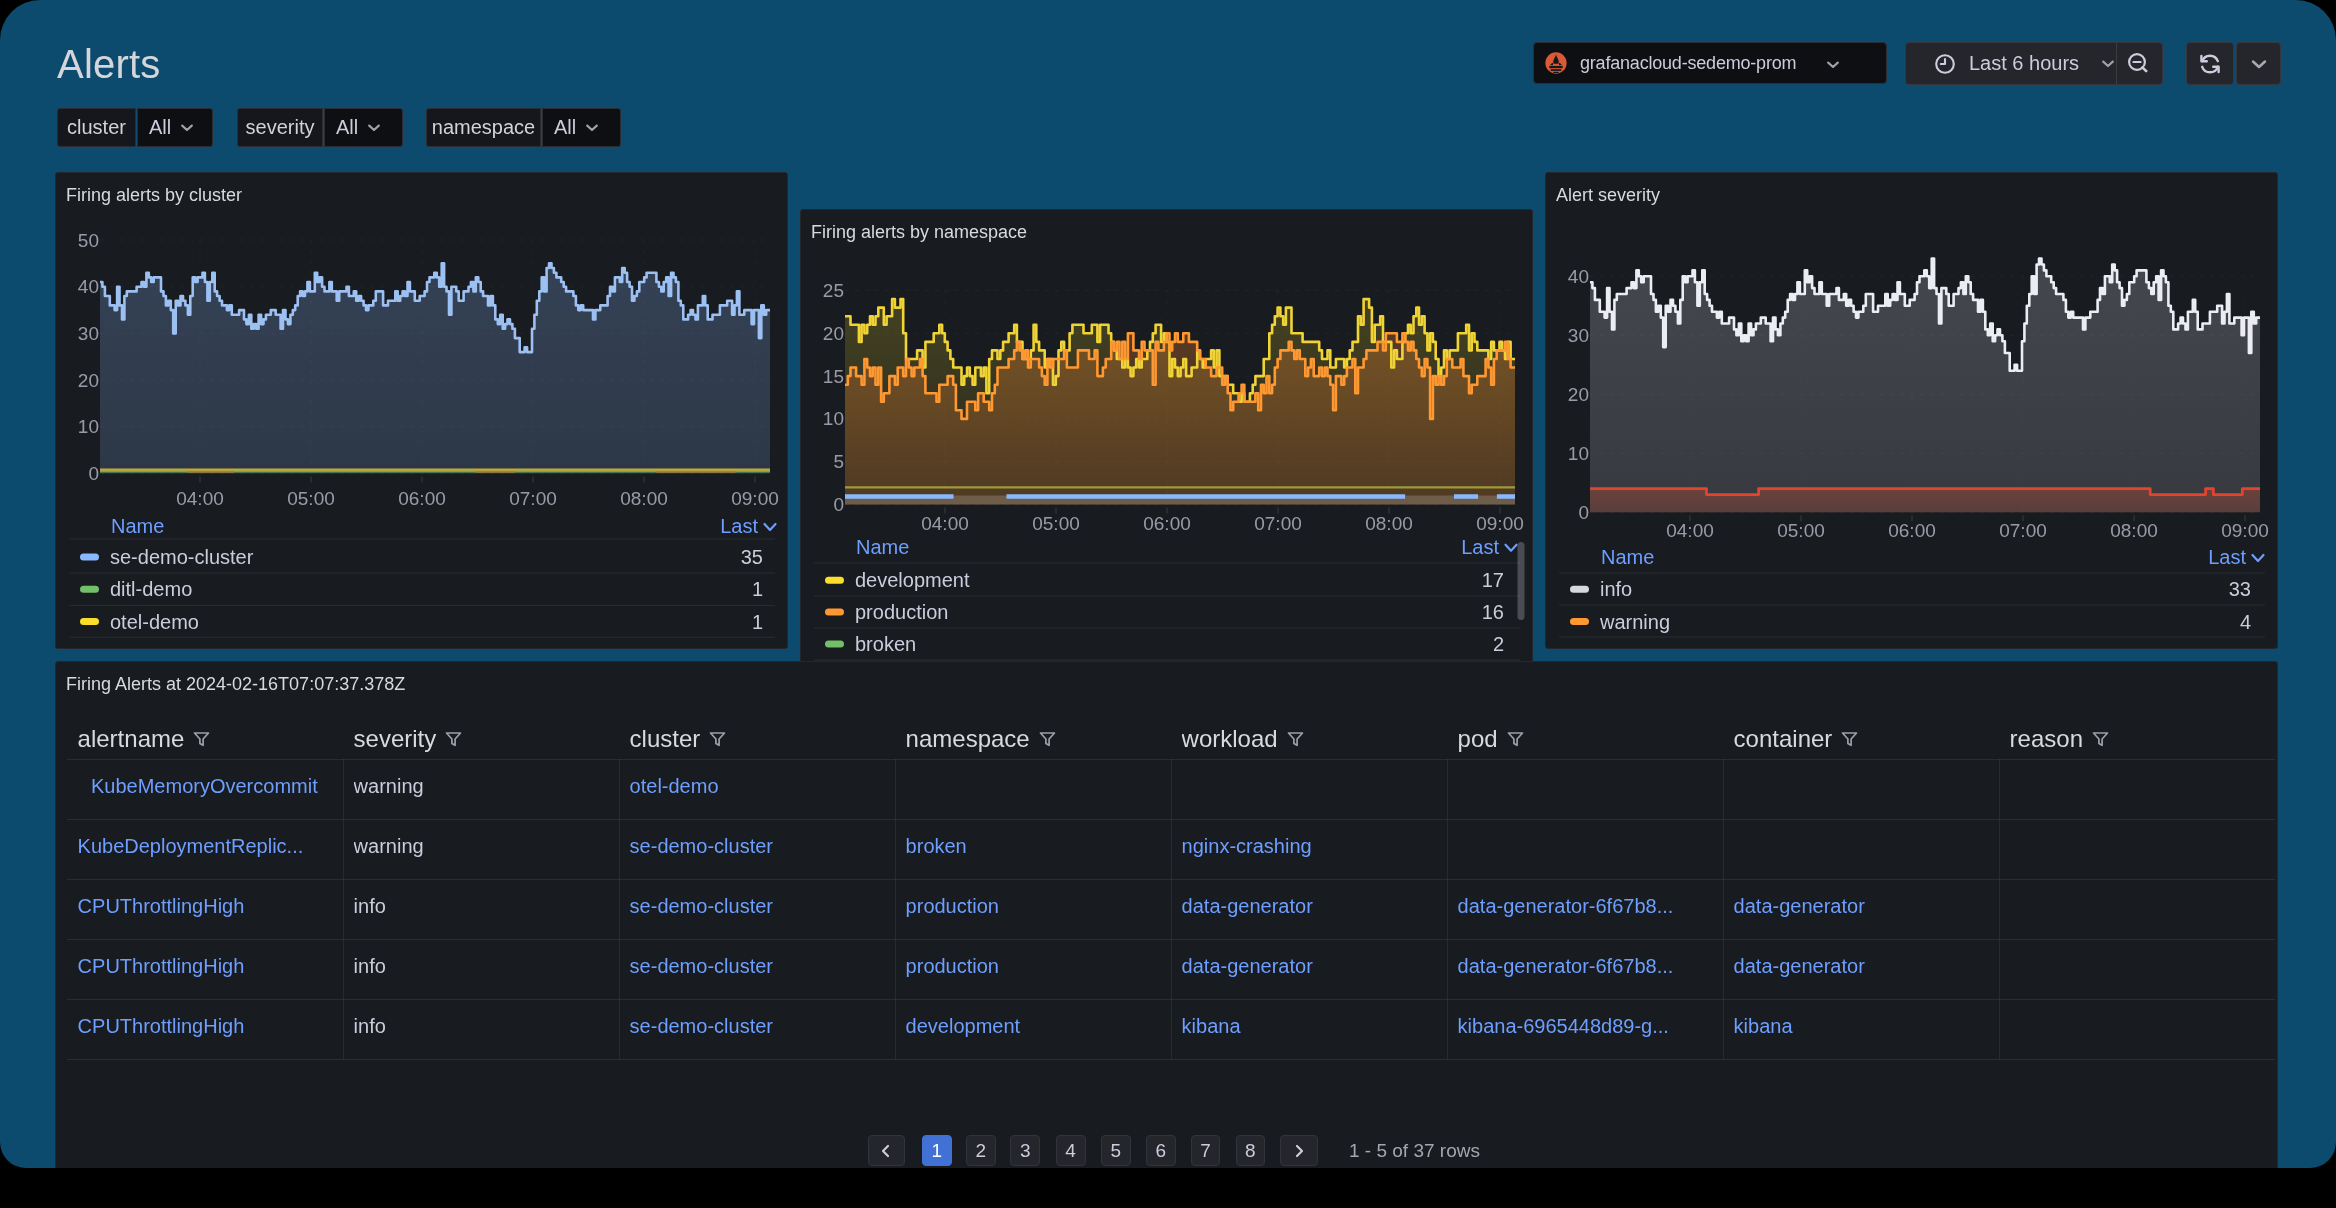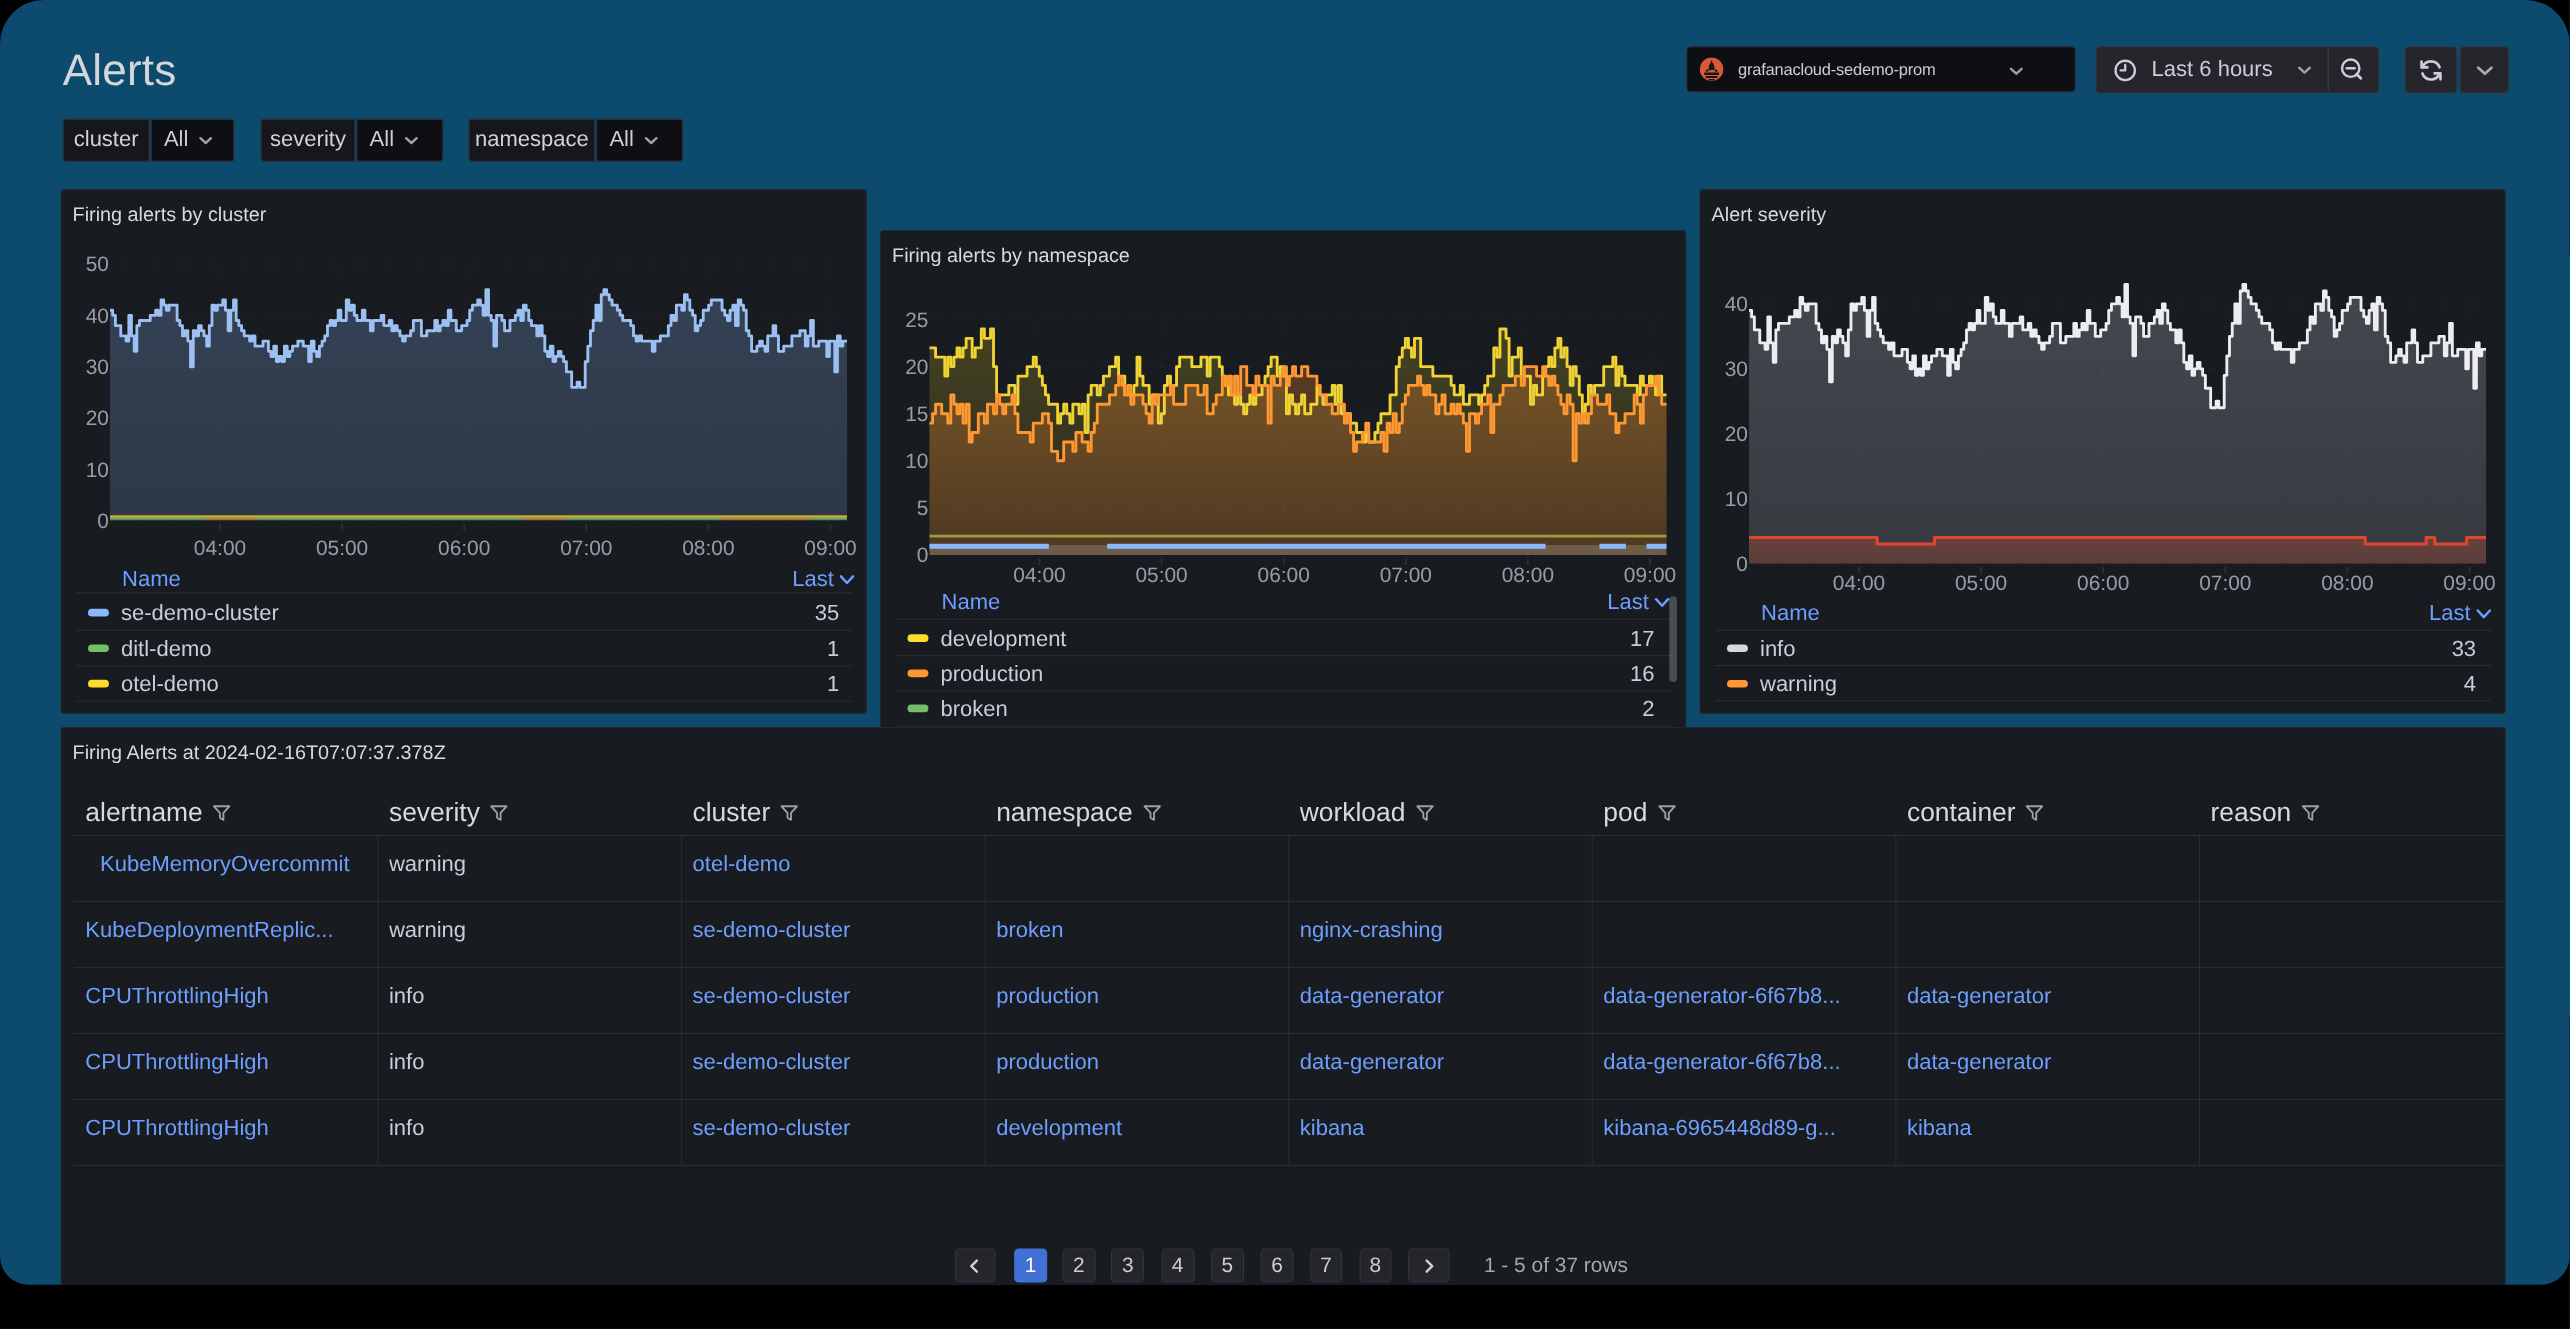--- a/index.html
+++ b/index.html
@@ -46,29 +46,29 @@
 
   <div class="abs" style="left:1533px;top:42px;width:354px;height:42px;background:#0E0F13;border:1px solid #2C2E35;border-radius:4px;display:flex;align-items:center;padding-left:11px;">
     <svg width="22" height="22" viewBox="0 0 64 64">
         <circle cx="32" cy="32" r="31" fill="#DB5A35"></circle>
         <path d="M32 7c1.5 7 4.5 10 6.5 15 1.5 4 1.8 8.5.2 12l-13.4.2c-1.8-3.7-1.5-8.3.1-12.4 2-5 5.1-7.8 6.6-14.8z" fill="#16171C"></path>
         <path d="M15 38c2-4 5-6.5 9-7l-1 7.3zM49 38c-2-4-5-6.5-9-7l1 7.3z" fill="#16171C"></path>
         <path d="M12.5 40.5h39v6.5h-39z" fill="#16171C"></path>
         <path d="M16.5 50h31v5h-31z" fill="#16171C"></path>
         <path d="M24 57.5h16v4h-16z" fill="#16171C"></path>
       </svg>
-      <span style="font-size:15px;letter-spacing:-0.2px;color:#CCCCDC;margin-left:13px;">grafanacloud-sedemo-prom</span>
+      <span style="font-size:18px;letter-spacing:-0.2px;color:#CCCCDC;margin-left:13px;">grafanacloud-sedemo-prom</span>
     <span style="position:absolute;left:292px;top:17px;display:flex;">
         <svg width="14" height="9" viewBox="0 0 14 9">
           <path d="M2.2 2.6l4.8 4.4 4.8-4.4" fill="none" stroke="#9FA1A8" stroke-width="2.2" stroke-linecap="round" stroke-linejoin="round"></path>
         </svg>
       </span>
   </div>
 
-  <div class="abs" style="left:1905px;top:42px;width:258px;height:43px;background:#24262C;border:1px solid #35373D;border-radius:4px;display:flex;align-items:center;">
+  <div class="abs" style="left:1905px;top:42px;width:258px;height:43px;background:#24262C;border:1px solid #35373D;border-radius:4px;display:flex;align-items:center;padding-left:13px;">
     <span style="display:flex;margin-left:14px;">
         <svg width="24" height="24" viewBox="0 0 24 24">
           <circle cx="12" cy="12" r="8.8" fill="none" stroke="#CCCCDC" stroke-width="2.1"></circle>
           <path d="M12 7V12H7.8" fill="none" stroke="#CCCCDC" stroke-width="2.1" stroke-linecap="round" stroke-linejoin="round"></path>
         </svg>
       </span>
     <span style="font-size:20px;color:#CCCCDC;margin-left:12px;">Last 6 hours</span>
     <span style="display:flex;margin-left:22px;">
         <svg width="14" height="9" viewBox="0 0 14 9">
           <path d="M2.2 2.6l4.8 4.4 4.8-4.4" fill="none" stroke="#9FA1A8" stroke-width="2.2" stroke-linecap="round" stroke-linejoin="round"></path>

